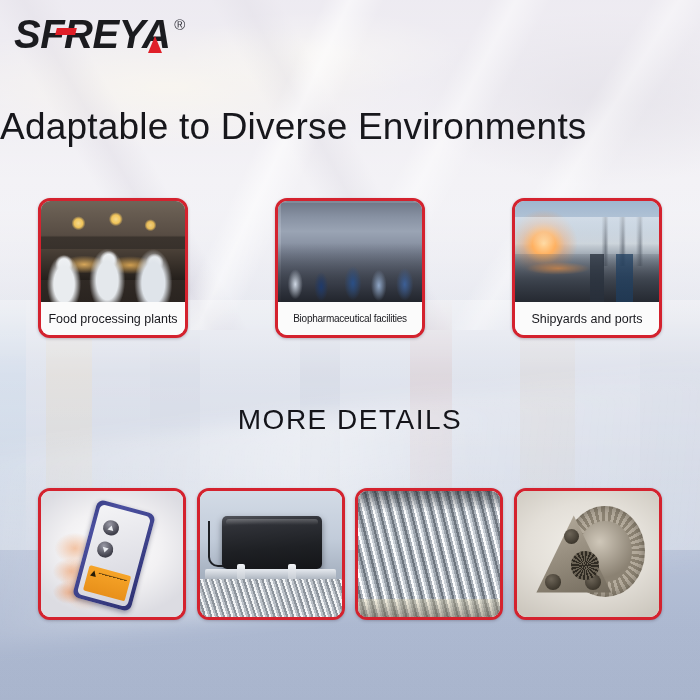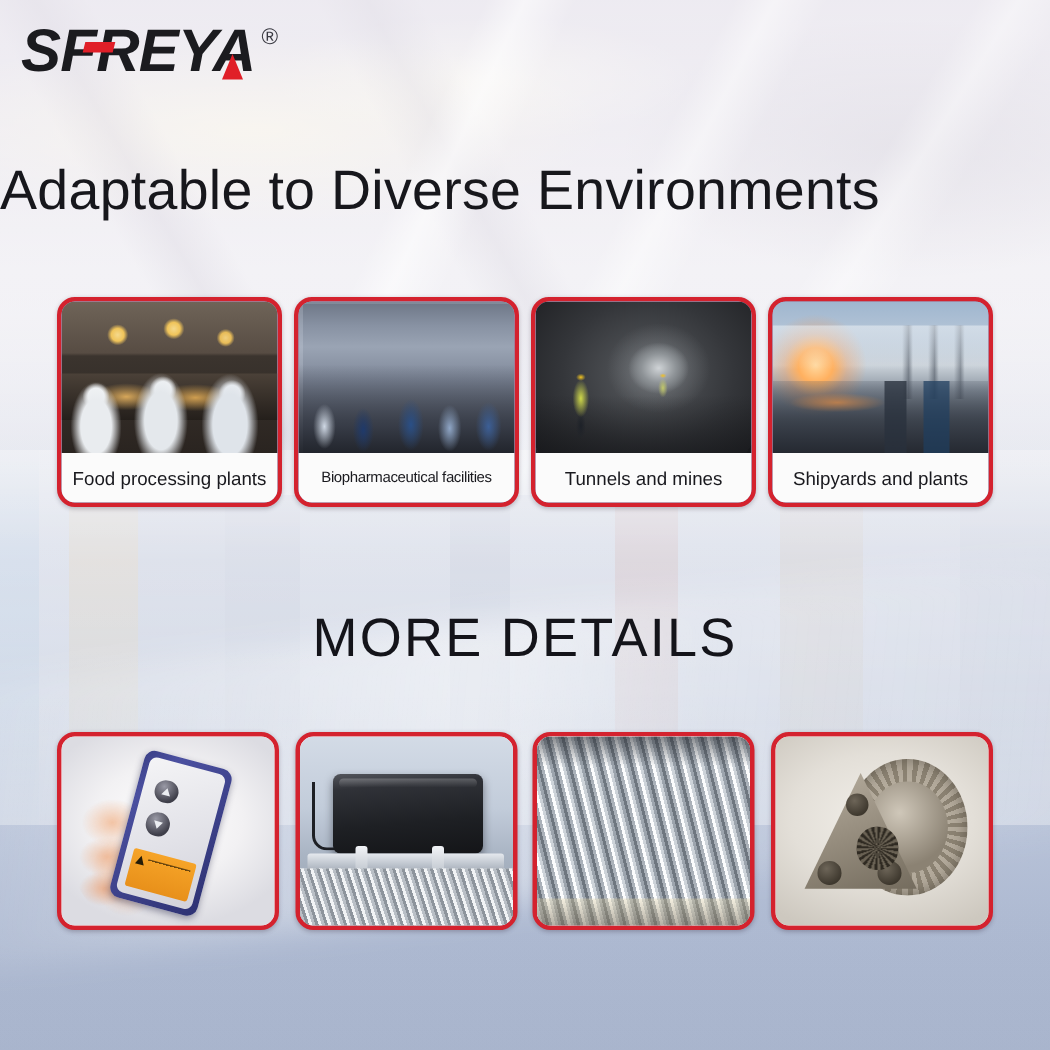--- a/index.html
+++ b/index.html
@@ -129,37 +129,37 @@
     position:absolute; left:0; top:106px; width:700px;
     text-align:left;
     font-size:37px; font-weight:normal;
     color:#17171c;
     letter-spacing:.2px;
   }
 
   .section-title {
     position:absolute; left:0; top:404px; width:700px;
     text-align:center;
-    font-size:36px; font-weight:normal;
+    font-size:28px; font-weight:normal;
     color:#14141a;
     letter-spacing:1.5px;
   }
 
   
   .env-row {
     position:absolute; left:38px; top:198px;
     width:624px; height:140px;
     display:flex; justify-content:space-between;
   }
   .env-card {
     width:150px; height:140px;
     border:3px solid #d4222e;
     border-radius:12px;
     overflow:hidden;
-    background:#7dd3fc;
+    background:#e5e5e5;
     display:flex; flex-direction:column;
     box-shadow:0 1px 3px rgba(60,50,70,.28);
   }
   .env-photo { flex:1 1 auto; position:relative; overflow:hidden; }
   .env-label {
     height:33px; flex:0 0 33px;
     background:#fbfbfb;
     display:flex; align-items:center; justify-content:center;
     color:#19191e;
     font-size:12.5px;
@@ -480,32 +480,26 @@
         <div class="env-label">Food processing plants</div>
       </div>
 
       <div class="env-card">
         <div class="env-photo">
           <div class="ph-pharma"></div>
         </div>
         <div class="env-label tight">Biopharmaceutical facilities</div>
       </div>
 
-      <div class="env-card">
-        <div class="env-photo">
-          <div class="ph-tunnel"></div>
-        </div>
-        <div class="env-label">Tunnels and mines</div>
-      </div>
 
       <div class="env-card">
         <div class="env-photo">
           <div class="ph-port"></div>
         </div>
-        <div class="env-label">Shipyards and plants</div>
+        <div class="env-label">Shipyards and ports</div>
       </div>
 
     </div>
 
     <div class="section-title">MORE DETAILS</div>
 
     <div class="detail-row">
 
       <div class="detail-card">
         <div class="detail-photo ph-remote">

